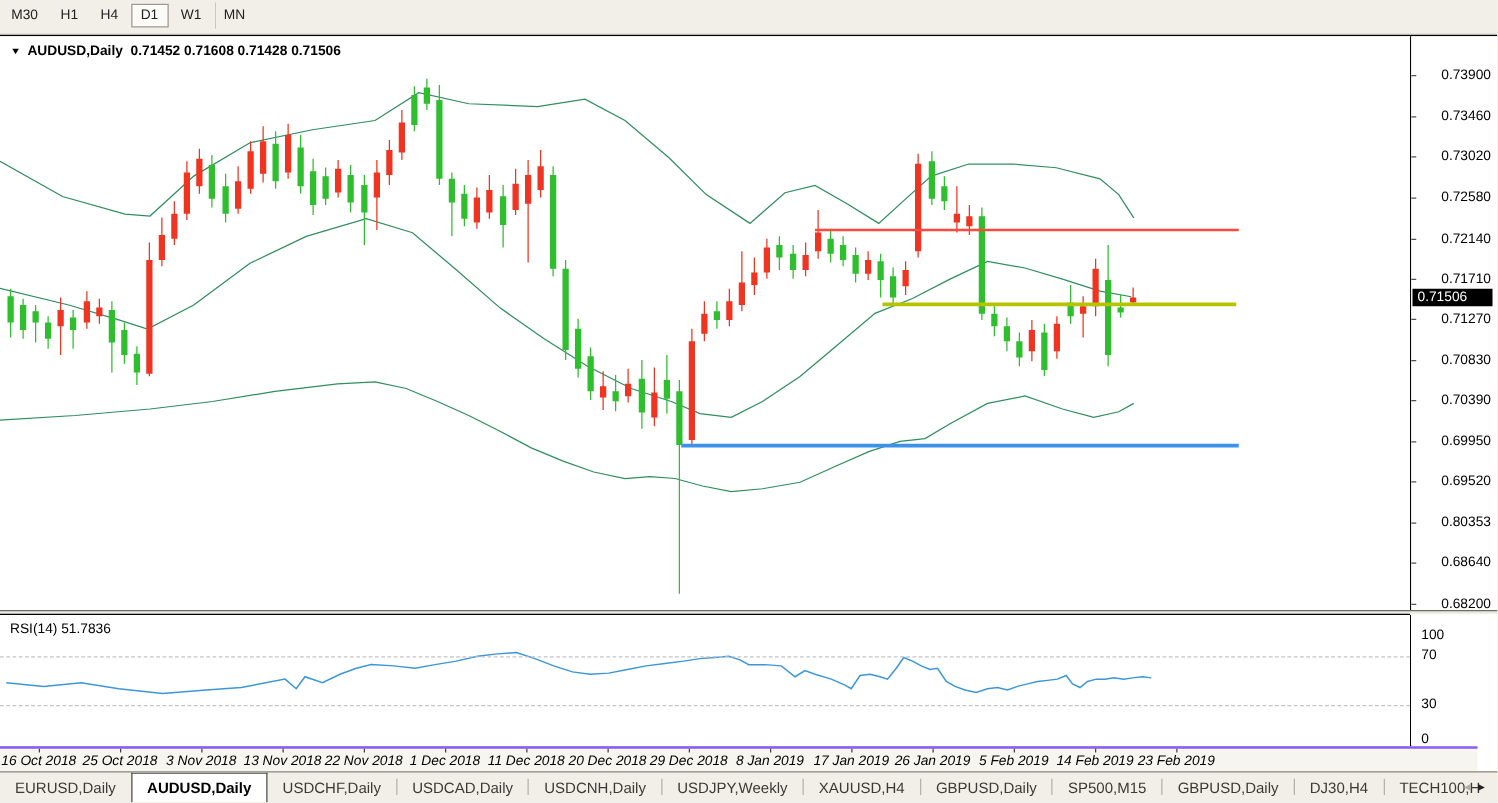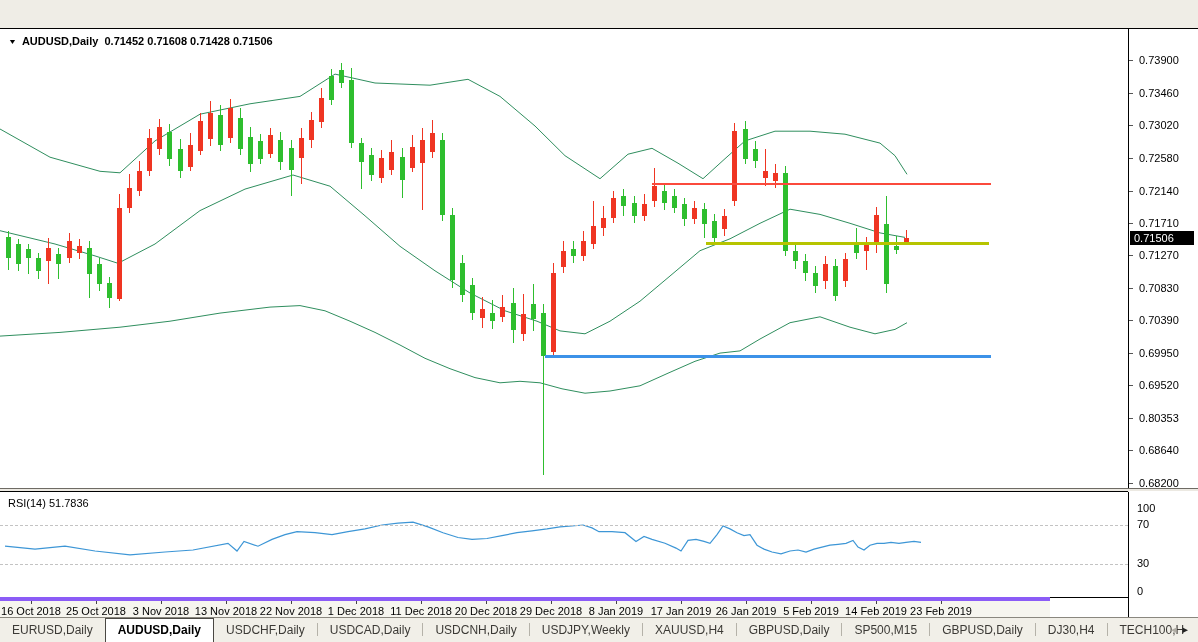--- a/index.html
+++ b/index.html
@@ -15,48 +15,51 @@
   #mainplot{position:absolute;left:0;top:0;width:1128px;height:459px;background:#fff;overflow:hidden;}
   #title{position:absolute;left:8px;top:6px;font-size:11px;font-weight:bold;color:#000;z-index:30;}
   #title .caret{display:inline-block;margin-right:5px;font-size:9px;transform:scaleY(.8);}
   #bandsvg,#candlelayer,#hlinelayer{position:absolute;left:0;top:0;}
   .wick{position:absolute;width:1px;}
   .cbody{position:absolute;width:5px;}
   .hline{position:absolute;}
   
   #paxiscol{position:absolute;left:1129px;top:0;width:69px;height:567px;background:#fff;}
   #vaxisline{position:absolute;left:1128px;top:0;width:1px;height:589px;background:#000;}
-  .plabel{position:absolute;left:10px;font-size:11px;color:#000;white-space:nowrap;}
+  .plabel{position:absolute;left:24px;font-size:11px;color:#000;white-space:nowrap;}
   .ptick{position:absolute;left:0;width:4px;height:1px;background:#555;}
   #pricetag{position:absolute;left:1px;width:60px;height:14px;background:#000;color:#fff;font-size:11px;line-height:14px;padding-left:4px;}
   
   #splitter{position:absolute;left:0;top:459px;width:1198px;height:3px;background:#ece9e2;border-top:1px solid #6e6b64;}
   #rsiplot{position:absolute;left:0;top:462px;width:1128px;height:105px;background:#fff;border-top:1px solid #000;border-bottom:1px solid #000;overflow:hidden;}
   #rsilabel{position:absolute;left:8px;top:5px;font-size:11px;color:#000;z-index:5;}
   .rsidash{position:absolute;left:0;width:1128px;height:0;border-top:1px dashed #c3c3c3;}
   #rsisvg{position:absolute;left:0;top:0;}
   #rsiaxiscol{position:absolute;left:1129px;top:462px;width:69px;height:105px;background:#fff;}
   .rlabel{position:absolute;left:8px;font-size:11px;color:#000;}
   
-  #daterow{position:absolute;left:0;top:568px;width:1050px;height:21px;background:#f6f5ef;border-top:4px solid #8b5cf6;}
+  #daterow{position:absolute;left:0;top:568px;width:1182px;height:21px;background:#f6f5ef;border-top:2px solid #8b5cf6;font-style:italic;}
   .dlabel{position:absolute;top:4px;font-size:11px;color:#000;transform:translateX(-50%);white-space:nowrap;}
   .dtick{position:absolute;top:0;width:1px;height:3px;background:#444;}
   
   #tabbar{position:absolute;left:0;top:617px;width:1198px;height:25px;background:#f1efe8;border-top:1px solid #8a877f;white-space:nowrap;overflow:hidden;}
   .tab{display:inline-block;position:relative;top:0;padding:4px 12px 5px 12px;font-size:12px;color:#3c3a36;cursor:default;}
   .tab.active{background:#fff;border:1px solid #4a4843;border-bottom:none;font-weight:bold;color:#000;margin-top:0;padding-top:4px;}
   .tabdiv{display:inline-block;width:1px;height:13px;background:#b5b2a9;vertical-align:middle;}
   #tabarrows{position:absolute;right:4px;top:5px;font-size:11px;letter-spacing:6px;}
   #tabarrows .dis{color:#b0ada5;} #tabarrows .en{color:#222;}
 </style>
 </head>
 <body>
 
 <div id="app">
 
+  <div id="toolbar">
+    <span class="tfbtn">M30</span><span class="tfbtn">H1</span><span class="tfbtn">H4</span><span class="tfbtn active">D1</span><span class="tfbtn">W1</span><span class="tfbtn">MN</span><span id="tbsep"></span>
+  </div>
 
   <div id="chartwin">
 
     <div id="mainplot">
       <div id="title">
         <span class="caret">▼</span><span>AUDUSD,Daily</span>&nbsp;&nbsp;<span>0.71452 0.71608 0.71428 0.71506</span>
       </div>
       <svg id="bandsvg" width="1128" height="459">
           <polyline points="0,100.0 50,128.2 100,142.3 120,143.8 155,111.9 200,85.2 250,74.8 300,67.4 335,45.1 375,54.0 430,56.2 468,50.3 500,67.4 535,97.0 565,126.7 600,149.7 628,125.2 652,119.3 678,134.2 703,149.7 725,129.7 745,111.9 775,102.2 810,102.2 845,105.2 880,114.1 895,126.7 907,145.3" fill="none" stroke="#2f8e5e" stroke-width="1"></polyline>
           <polyline points="0,201.7 55,215.0 95,226.9 118,234.3 155,215.0 200,181.6 245,160.1 293,146.0 330,157.2 365,186.8 400,217.3 435,241.8 470,264.0 505,281.8 537,292.2 560,301.9 585,304.8 610,292.2 640,272.2 670,247.0 700,221.7 730,209.8 760,194.3 790,180.2 820,185.4 850,194.3 880,203.9 905,208.4" fill="none" stroke="#2f8e5e" stroke-width="1"></polyline>

